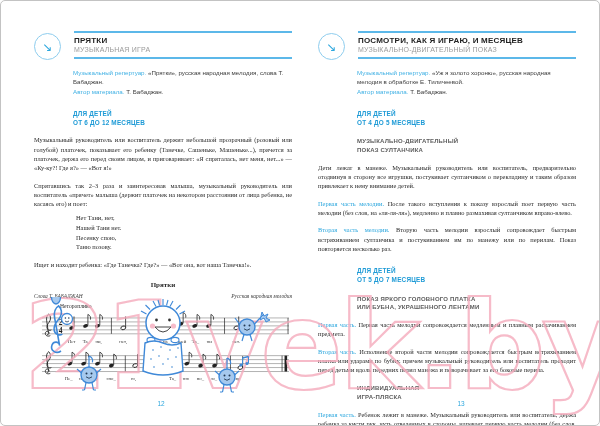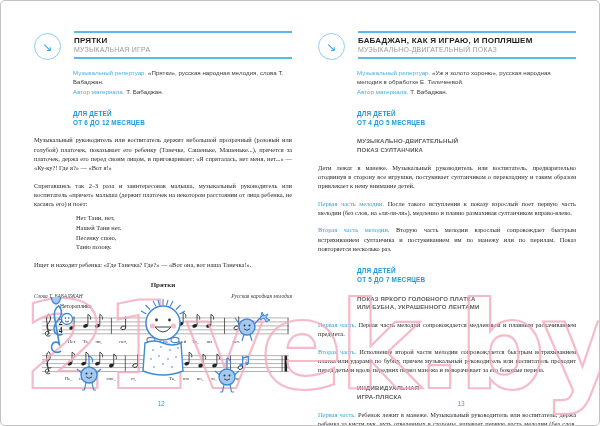--- a/index.html
+++ b/index.html
@@ -215,21 +215,21 @@
         </svg>
       </div>
     </div>
   </div>
 
   <div class="page right">
     <div class="page-inner">
       <div class="hdr">
         <div class="hdr-icon">↘</div>
         <div class="hdr-block">
-          <div class="hdr-title">БАБАДЖАН, КАК Я ИГРАЮ, И ПОПЛЯШЕМ</div>
+          <div class="hdr-title">ПОСМОТРИ, КАК Я ИГРАЮ, И МЕСЯЦЕВ</div>
           <div class="hdr-sub">МУЗЫКАЛЬНО-ДВИГАТЕЛЬНЫЙ ПОКАЗ</div>
         </div>
       </div>
 
       <div class="meta">
         <div><span class="blue">Музыкальный репертуар.</span><span> «Уж я золото хороню», русская народная мелодия в обработке Е. Тиличеевой.</span></div>
         <div><span class="blue">Автор материала.</span><span> Т. Бабаджан.</span></div>
       </div>
 
       <div class="age">

